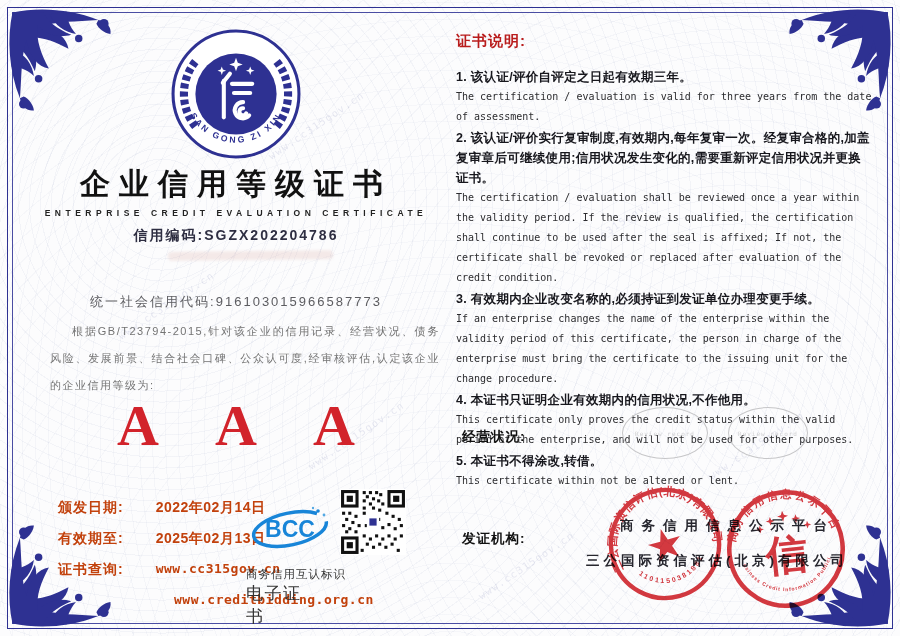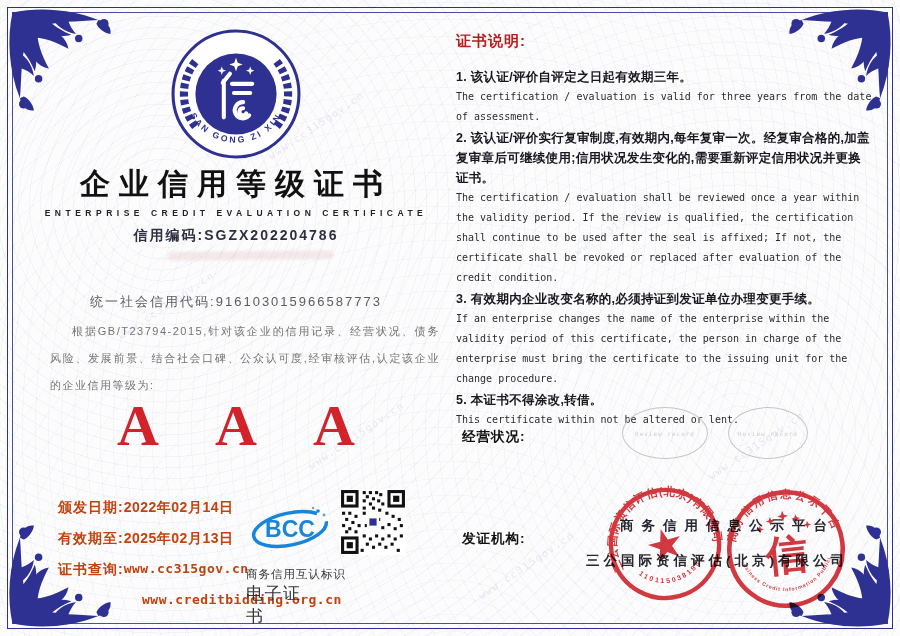--- a/index.html
+++ b/index.html
@@ -58,21 +58,21 @@
   }
   .grade{
     position:absolute;left:36px;top:392px;width:400px;text-align:center;
     font-family:"Liberation Serif",serif;font-weight:700;
     font-size:58px;letter-spacing:24px;padding-left:24px;box-sizing:border-box;
     color:#d2232b;
   }
   .details{position:absolute;left:58px;top:499px;}
   .detail-row{display:flex;margin-bottom:13px;font-size:14px;color:#c2410c;}
   .detail-row .lab{font-weight:700;letter-spacing:1px;white-space:nowrap;}
-  .detail-row .val{font-weight:600;letter-spacing:0.5px;white-space:nowrap;}
+  .detail-row .val{font-weight:600;letter-spacing:0.5px;white-space:nowrap;margin-left:32px;}
   .detail-row .val.mono{font-family:"DejaVu Sans Mono",monospace;font-size:13px;font-weight:600;}
   .detail-row .spacer{width:84px;}
   .badges{position:absolute;left:246px;top:487px;width:172px;height:96px;}
   .bcc-logo{position:absolute;left:0;top:12px;width:88px;height:60px;}
   .qr{position:absolute;left:94px;top:2px;width:66px;height:66px;}
   .badge-labels{position:absolute;left:0;top:80px;width:172px;display:flex;flex-direction:column;}
   .badge-labels .b1{width:100px;text-align:center;font-size:11.5px;letter-spacing:1px;color:#333;}
   .badge-labels .b2{width:66px;text-align:left;font-size:17px;letter-spacing:1.5px;color:#333;}
 
   
@@ -296,20 +296,24 @@
     </div>
     <div class="note-item">
       <div class="note-cn">2. 该认证/评价实行复审制度,有效期内,每年复审一次。经复审合格的,加盖复审章后可继续使用;信用状况发生变化的,需要重新评定信用状况并更换证书。</div>
       <div class="note-en">The certification / evaluation shall be reviewed once a year within the validity period. If the review is qualified,  the certification shall continue to be used after the seal is affixed; If not, the certificate shall be revoked or replaced after evaluation of the credit condition.</div>
     </div>
     <div class="note-item">
       <div class="note-cn">3. 有效期内企业改变名称的,必须持证到发证单位办理变更手续。</div>
       <div class="note-en">If an enterprise changes the name of the enterprise within the validity period of this certificate, the person in charge of the enterprise must bring the certificate to the issuing unit for the change procedure.</div>
     </div>
     <div class="note-item">
+      <div class="note-cn">4. 本证书只证明企业有效期内的信用状况,不作他用。</div>
+      <div class="note-en">This certificate only proves the credit status within the valid period of the enterprise, and will not be used for other purposes.</div>
+    </div>
+    <div class="note-item">
       <div class="note-cn">5. 本证书不得涂改,转借。</div>
       <div class="note-en">This certificate within not be altered or lent.</div>
     </div>
   </div>
 
   <div class="review-label">经营状况:</div>
   <div class="oval o1">
       <span>Review record</span>
     </div>
   <div class="oval o2">

